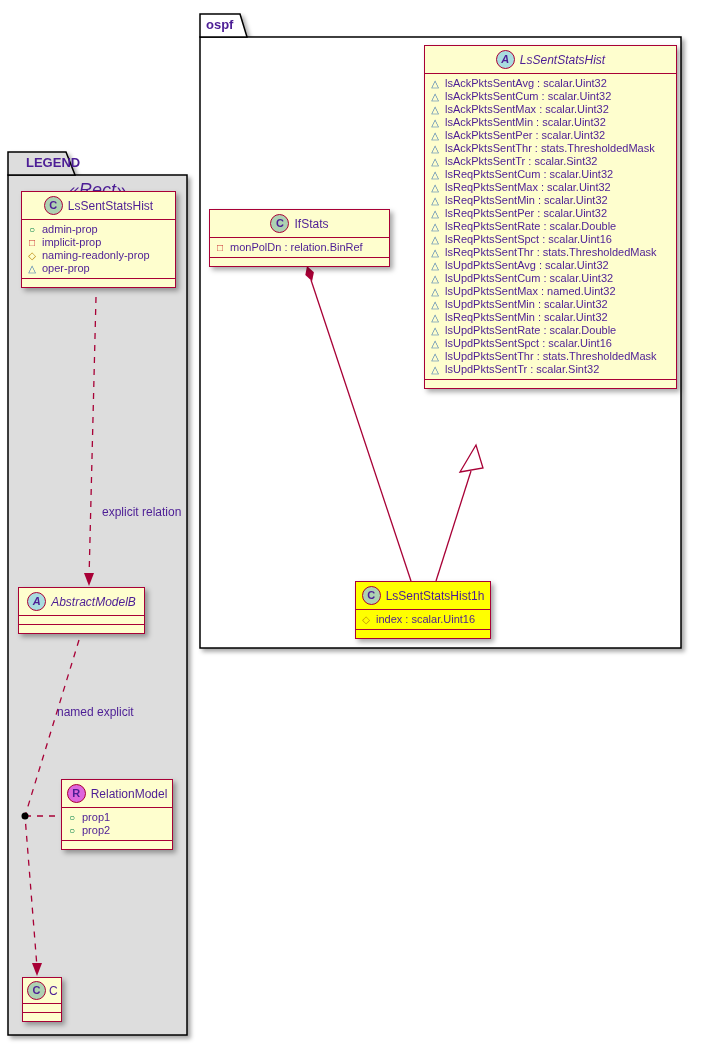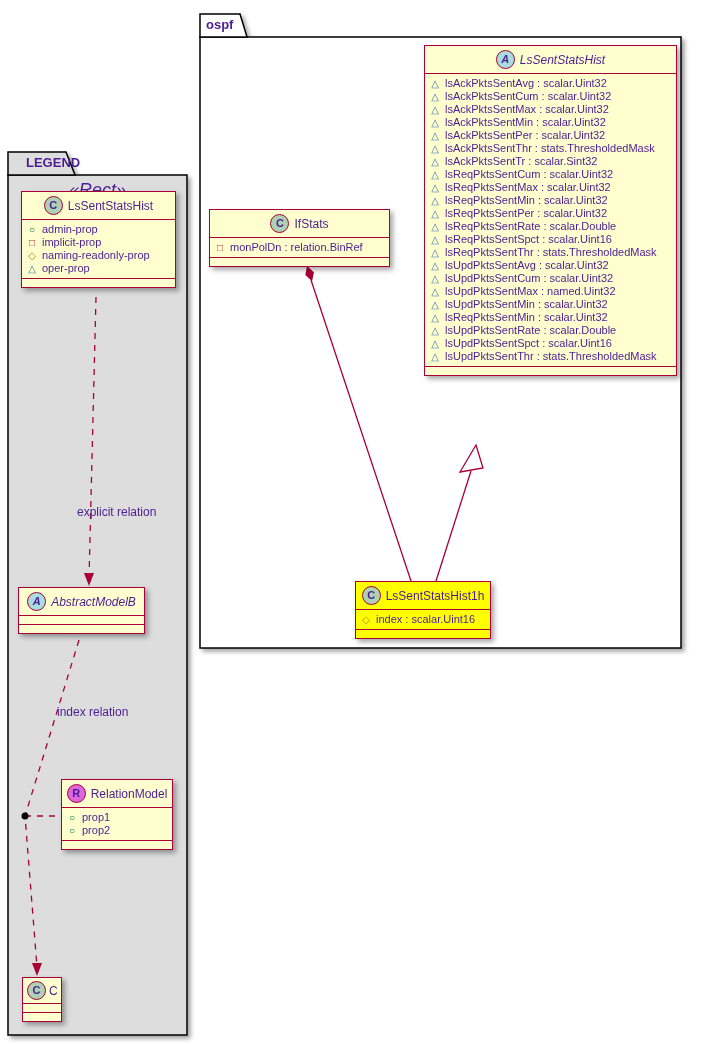--- a/index.html
+++ b/index.html
@@ -188,20 +188,24 @@
         <div class="attr-row">
           <span class="micon" data-icon="triangle"></span>
           <span>lsUpdPktsSentSpct : scalar.Uint16</span>
         </div>
 
         <div class="attr-row">
           <span class="micon" data-icon="triangle"></span>
           <span>lsUpdPktsSentThr : stats.ThresholdedMask</span>
         </div>
 
+        <div class="attr-row">
+          <span class="micon" data-icon="triangle"></span>
+          <span>lsUpdPktsSentTr : scalar.Sint32</span>
+        </div>
       </div>
     <div class="methods"></div>
   </div>
 
   <div class="uml-class" style="left:209px;top:209px;width:181px;">
     <div class="uml-title">
       <span class="spot spot-c">C</span>
       <span class="cls-name">IfStats</span>
     </div>
     <div class="attrs">
@@ -290,16 +294,16 @@
 
   <div class="uml-class" style="left:22px;top:977px;width:40px;">
     <div class="uml-title" style="padding:3px 4px;gap:3px;justify-content:flex-start;">
       <span class="spot spot-c">C</span>
       <span class="cls-name">C</span>
     </div>
     <div class="methods"></div>
     <div class="methods"></div>
   </div>
 
-  <div class="rel-label" style="left:77px;top:505px;text-align:right;">explicit relation</div>
-  <div class="rel-label" style="left:57px;top:705px;">index relation</div>
+  <div class="rel-label" style="left:102px;top:505px;text-align:right;">explicit relation</div>
+  <div class="rel-label" style="left:57px;top:705px;">named explicit</div>
 
 </div>
 
 </body></html>

